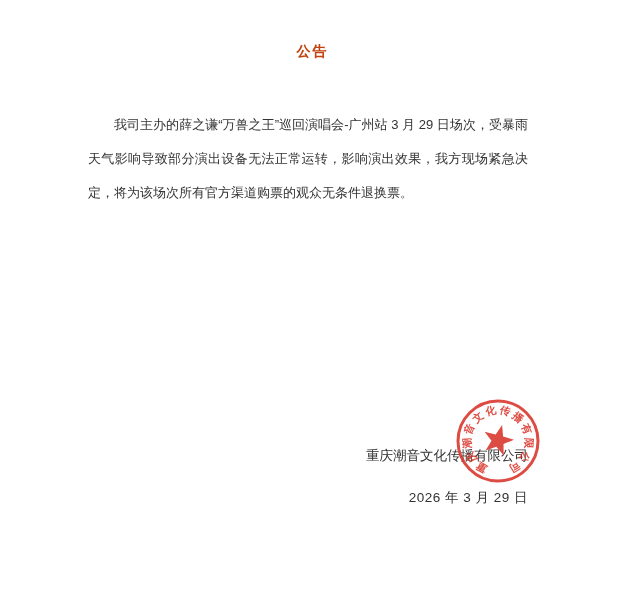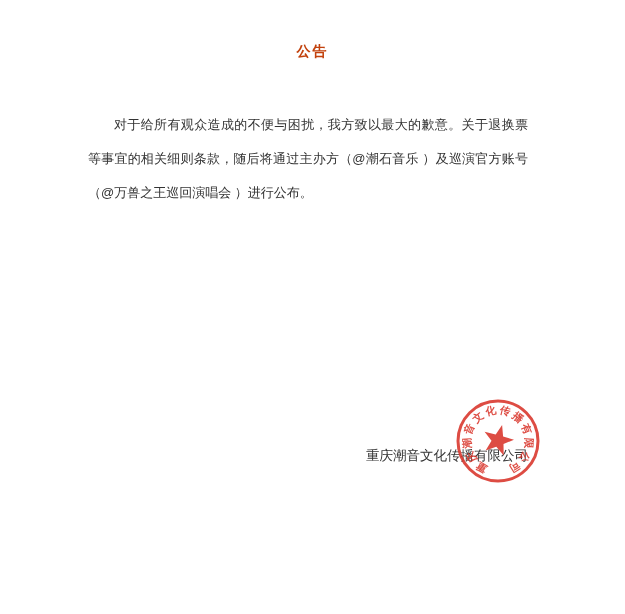--- a/index.html
+++ b/index.html
@@ -68,25 +68,26 @@
     font-weight: bold;
     font-family: "Liberation Sans", "DejaVu Sans", sans-serif;
   }
 </style>
 </head>
 <body>
 
 <h1 class="doc-title">公告</h1>
 
 <div class="doc-body">
-  <p>对于给所有观众造成的不便与困扰，我方致以最大的歉意。关于退换票等事宜的相关细则条款，随后将通过主办方（@潮石音乐 ）及巡演官方账号（@万兽之王巡回演唱会 ）进行公布。</p>
+  <p>我司主办的薛之谦“万兽之王”巡回演唱会-广州站 3 月 29 日场次，受暴雨天气影响导致部分演出设备无法正常运转，影响演出效果，我方现场紧急决定，将为该场次所有官方渠道购票的观众无条件退换票。</p>
 </div>
 
 <div class="signature-block">
   <div class="signature-company">重庆潮音文化传播有限公司</div>
+  <div class="signature-date">2026 年 3 月 29 日</div>
 </div>
 
 <svg class="seal" viewBox="0 0 88 88" xmlns="http://www.w3.org/2000/svg">
   <circle cx="44" cy="44" r="40" fill="none" stroke="#d9342a" stroke-width="3"></circle>
   <path fill="#d9342a" d="M48.1,28.1 L49.1,39.4 L60.0,42.7 L49.5,47.0 L49.7,58.4 L42.3,49.8 L31.6,53.6 L37.5,43.8 L30.6,34.8 L41.7,37.4 Z"></path>
   <g fill="#d9342a" text-anchor="middle">
       <text x="27.31" y="70.71" dominant-baseline="central" transform="rotate(212.0 27.31 70.71)" fill="#d9342a">重</text>
       <text x="17.03" y="60.27" dominant-baseline="central" transform="rotate(238.9 17.03 60.27)" fill="#d9342a">庆</text>
       <text x="12.58" y="46.30" dominant-baseline="central" transform="rotate(265.8 12.58 46.30)" fill="#d9342a">潮</text>
       <text x="14.95" y="31.83" dominant-baseline="central" transform="rotate(292.7 14.95 31.83)" fill="#d9342a">音</text>

